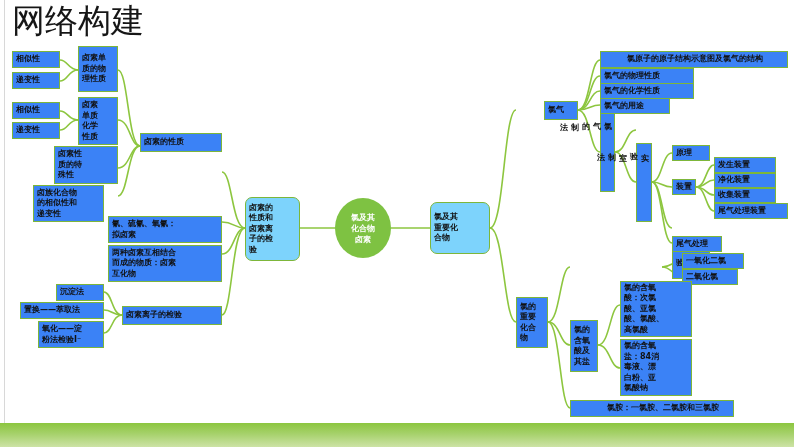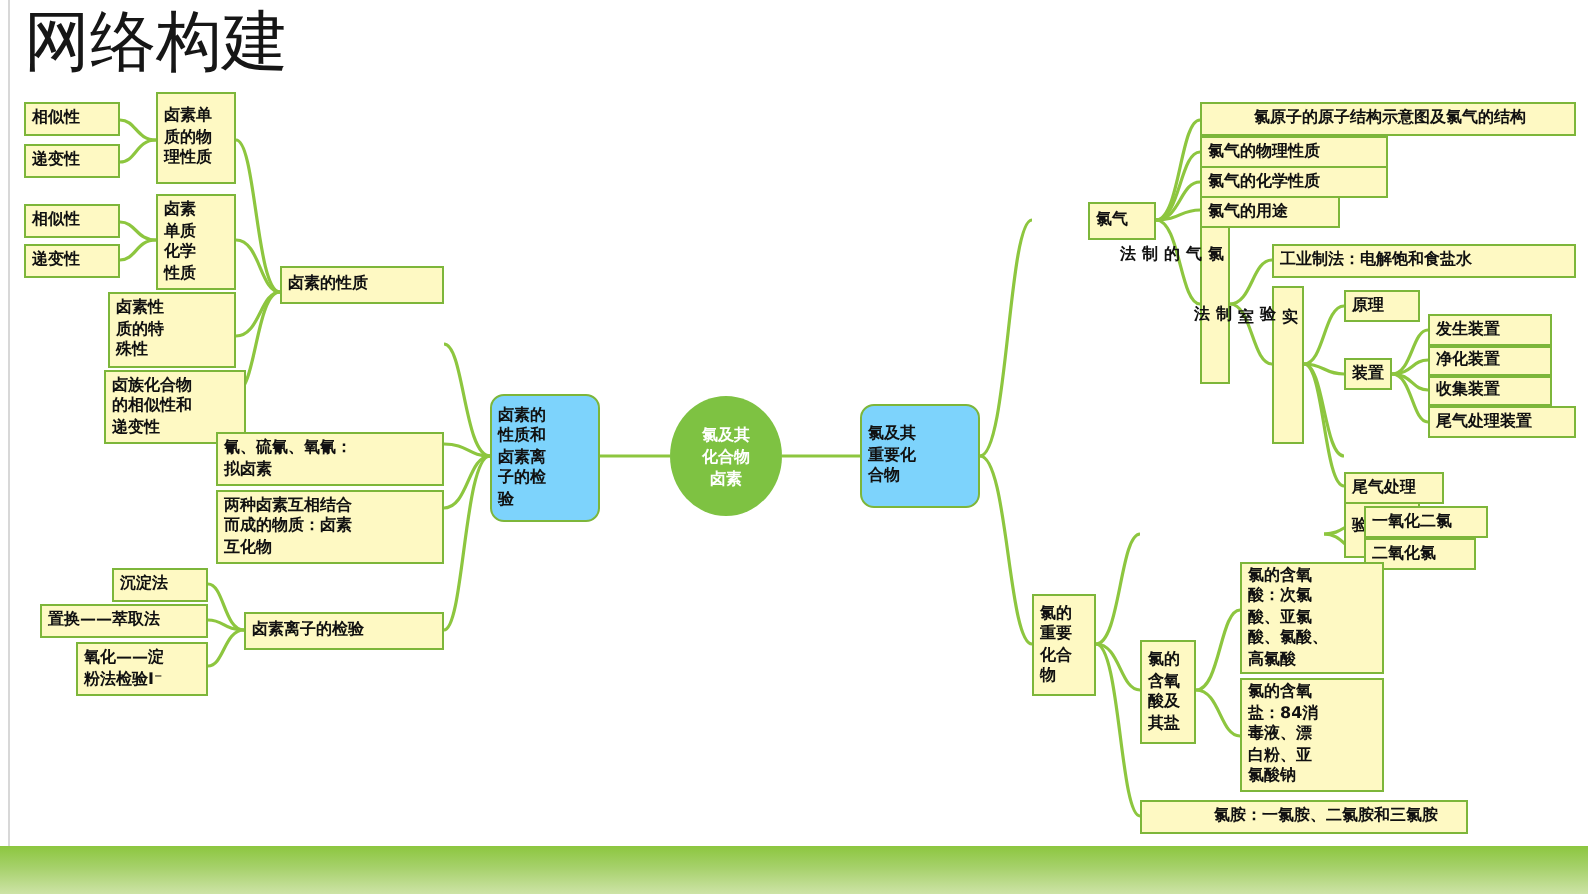--- a/index.html
+++ b/index.html
@@ -34,21 +34,21 @@
   }
 
   
   svg.links{position:absolute;left:0;top:0;width:794px;height:447px;pointer-events:none;}
   svg.links path{fill:none;stroke:#8dc63f;stroke-width:1.6;}
 
   
   .node{
     position:absolute;
     box-sizing:border-box;
-    background:#fef9c3;
+    background:#3b82f6;
     border:1px solid #7db63a;
     color:#111111;
     font-weight:bold;
     font-size:8px;
     line-height:10.5px;
     padding:1px 2px 1px 3px;
     display:flex;
     align-items:center;
     text-align:left;
     white-space:pre-line;
@@ -166,21 +166,21 @@
 单质
 化学
 性质</div>
   <div class="node" style="left:12px;top:102px;width:48px;height:17px;">相似性</div>
   <div class="node" style="left:12px;top:122px;width:48px;height:17px;">递变性</div>
 
   <div class="node" style="left:54px;top:146px;width:64px;height:38px;">卤素性
 质的特
 殊性</div>
 
-  <div class="node" style="left:52px;top:185px;width:71px;height:37px;">卤族化合物
+  <div class="node" style="left:33px;top:185px;width:71px;height:37px;">卤族化合物
 的相似性和
 递变性</div>
 
   <div class="node" style="left:108px;top:216px;width:114px;height:27px;">氰、硫氰、氧氰：
 拟卤素</div>
 
   <div class="node" style="left:108px;top:245px;width:114px;height:37px;">两种卤素互相结合
 而成的物质：卤素
 互化物</div>
 
@@ -200,21 +200,20 @@
   <div class="node" style="left:600px;top:68px;width:94px;height:16px;text-align:center;">氯气的物理性质</div>
   <div class="node" style="left:600px;top:83px;width:94px;height:16px;">氯气的化学性质</div>
   <div class="node" style="left:600px;top:98px;width:70px;height:16px;">氯气的用途</div>
 
   <div class="node vert" style="left:600px;top:113px;width:15px;height:79px;">氯
 气
 的
 制
 法</div>
 
-  <div class="node" style="left:636px;top:122px;width:152px;height:17px;">工业制法：电解饱和食盐水</div>
 
   <div class="node vert" style="left:636px;top:143px;width:16px;height:79px;">实
 验
 室
 制
 法</div>
 
   <div class="node" style="left:672px;top:145px;width:38px;height:16px;">原理</div>
 
   <div class="node" style="left:672px;top:179px;width:24px;height:16px;">装置</div>

